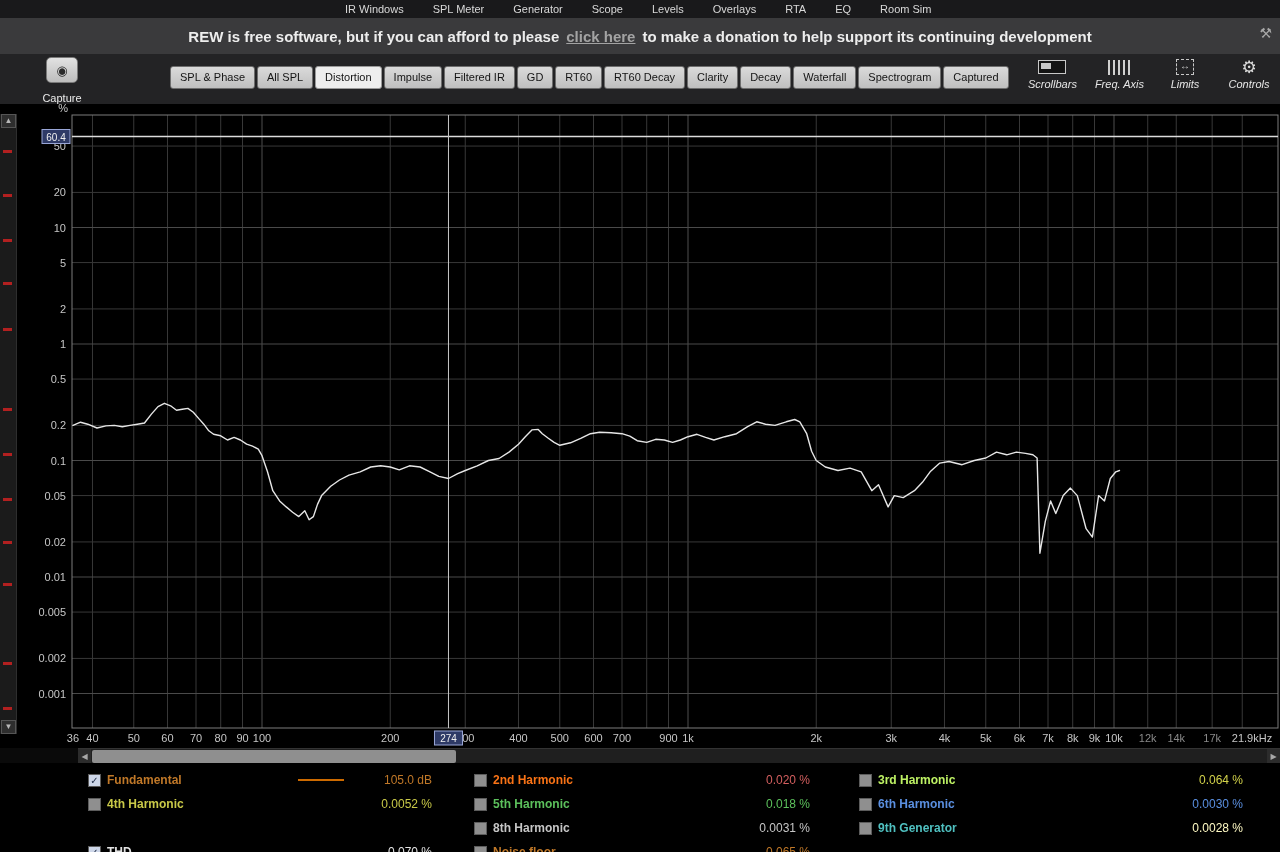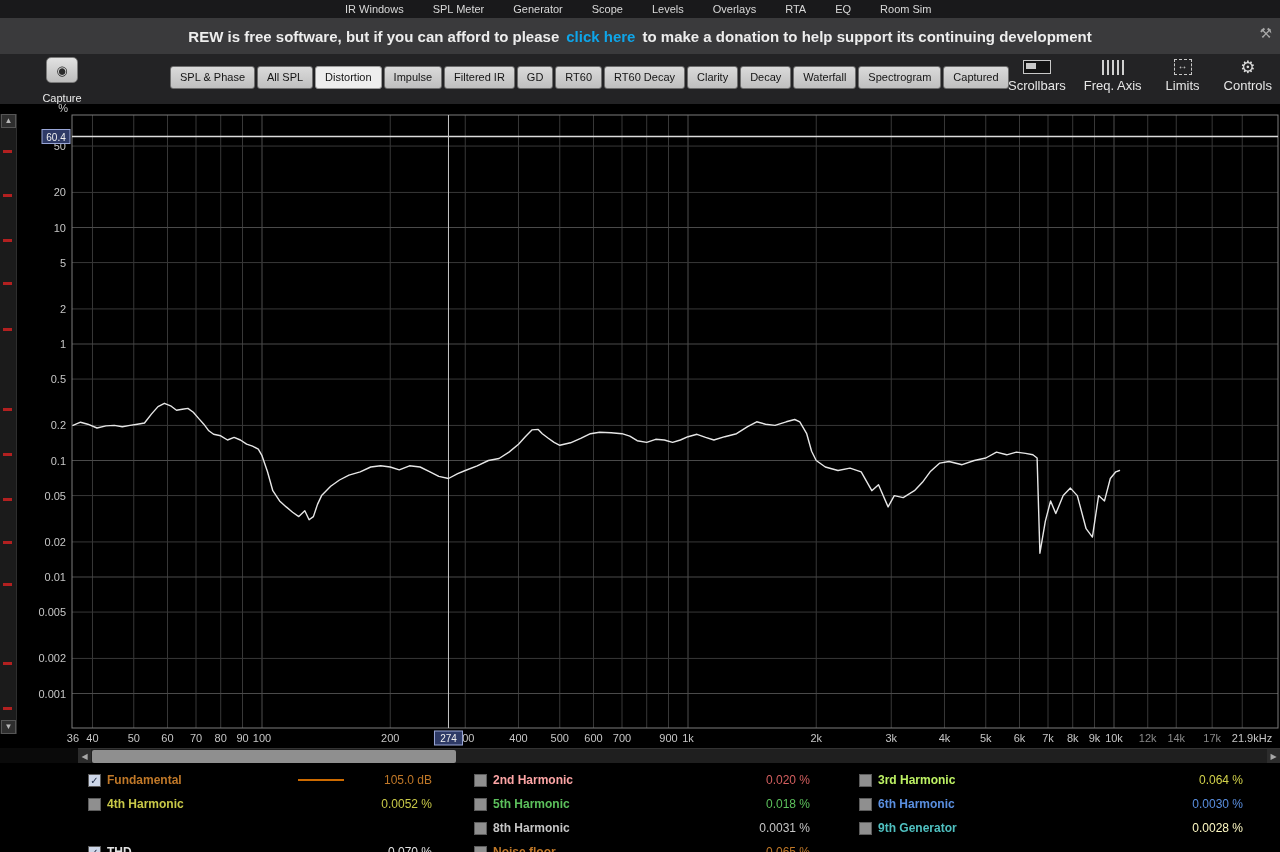--- a/index.html
+++ b/index.html
@@ -9,38 +9,38 @@
   
   .menubar{position:absolute;top:0;left:0;width:1280px;height:18px;background:#19191b;color:#d9d9d9;font-size:11px;}
   .menu-center{position:absolute;left:345px;top:0;height:18px;display:flex;align-items:center;gap:29px;}
   .menu-item{cursor:default;white-space:nowrap;}
   .menu-right{position:absolute;right:26px;top:0;height:18px;display:flex;align-items:flex-start;margin-top:40px;}
 
   
   .banner{position:absolute;top:18px;left:0;width:1280px;height:36px;background:#3a3a3c;
           display:flex;align-items:center;justify-content:center;gap:7px;
           color:#ededed;font-size:15px;font-weight:bold;}
-  .banner a{color:#0ea5e9;cursor:pointer;}
+  .banner a{color:#a3a3a3;text-decoration:underline;cursor:pointer;}
   .banner-tools{position:absolute;right:8px;top:25px;color:#a8a8a8;font-size:14px;}
 
   
   .toolbar{position:absolute;top:54px;left:0;width:1280px;height:50px;background:#232325;}
   .capture{position:absolute;left:40px;top:3px;width:44px;text-align:center;}
   .capture-btn{width:30px;height:24px;margin:0 auto;background:linear-gradient(#e2e2e2,#bdbdbd);
                border:1px solid #7a7a7a;border-radius:5px;display:flex;align-items:center;justify-content:center;
                color:#2a2a2a;font-size:13px;cursor:pointer;}
   .capture-label{margin-top:9px;color:#eaeaea;font-size:11px;}
   .tabs{position:absolute;left:170px;top:12px;display:flex;}
   .tab{font-size:11px;line-height:13px;padding:4px 9px;color:#141414;margin-right:2px;white-space:nowrap;
        background:linear-gradient(#dadada,#bfbfbf);border:1px solid #6d6d6d;border-radius:3px;cursor:pointer;}
   .tab.selected{background:#eeeeee;border-color:#9a9a9a;}
   .tools{position:absolute;right:8px;top:4px;display:flex;gap:18px;}
   .tool{display:flex;flex-direction:column;align-items:center;min-width:46px;cursor:pointer;}
   .tool-icon{height:18px;display:flex;align-items:center;justify-content:center;margin-bottom:2px;}
-  .tool-label{color:#e6e6e6;font-size:13px;white-space:nowrap;}
+  .tool-label{color:#e6e6e6;font-size:11px;white-space:nowrap;font-style:italic;}
   .icon-scrollbars{width:26px;height:12px;border:1px solid #c8c8c8;background:#141414;position:relative;}
   .icon-scrollbars .thumb{position:absolute;left:2px;top:2px;width:10px;height:6px;background:#c8c8c8;}
   .icon-freq{width:22px;height:15px;background:repeating-linear-gradient(90deg,#d0d0d0 0 2px,transparent 2px 5px);}
   .icon-limits{width:16px;height:14px;border:1px dashed #c8c8c8;position:relative;}
   .icon-limits span{position:absolute;left:0;top:-1px;width:100%;text-align:center;color:#d0d0d0;font-size:10px;line-height:14px;}
   .icon-gear{color:#dcdcdc;font-size:17px;line-height:17px;}
 
   
   .chart-wrap{position:absolute;top:104px;left:0;width:1280px;height:644px;background:#000;}
   #plot{position:absolute;left:0;top:0;}
@@ -281,21 +281,21 @@
   <div class="legend">
       <div class="legend-row" style="top:8px">
         <div class="legend-cell" style="left:88px;width:344px">
           <span class="cb checked">✓</span>
           <span class="legend-name" style="color:#c07828">Fundamental</span>
           <div class="legend-swatch" style="background:#cc6a00"></div>
           <span class="legend-value" style="color:#c07828">105.0 dB</span>
         </div>
         <div class="legend-cell" style="left:474px;width:336px">
           <span class="cb"></span>
-          <span class="legend-name" style="color:#fca5a5">2nd Harmonic</span>
+          <span class="legend-name" style="color:#f97316">2nd Harmonic</span>
           <span class="legend-value" style="color:#d45f5f">0.020 %</span>
         </div>
         <div class="legend-cell" style="left:859px;width:384px">
           <span class="cb"></span>
           <span class="legend-name" style="color:#bef264">3rd Harmonic</span>
           <span class="legend-value" style="color:#d2d24a">0.064 %</span>
         </div>
       </div>
       <div class="legend-row" style="top:32px">
         <div class="legend-cell" style="left:88px;width:344px">

